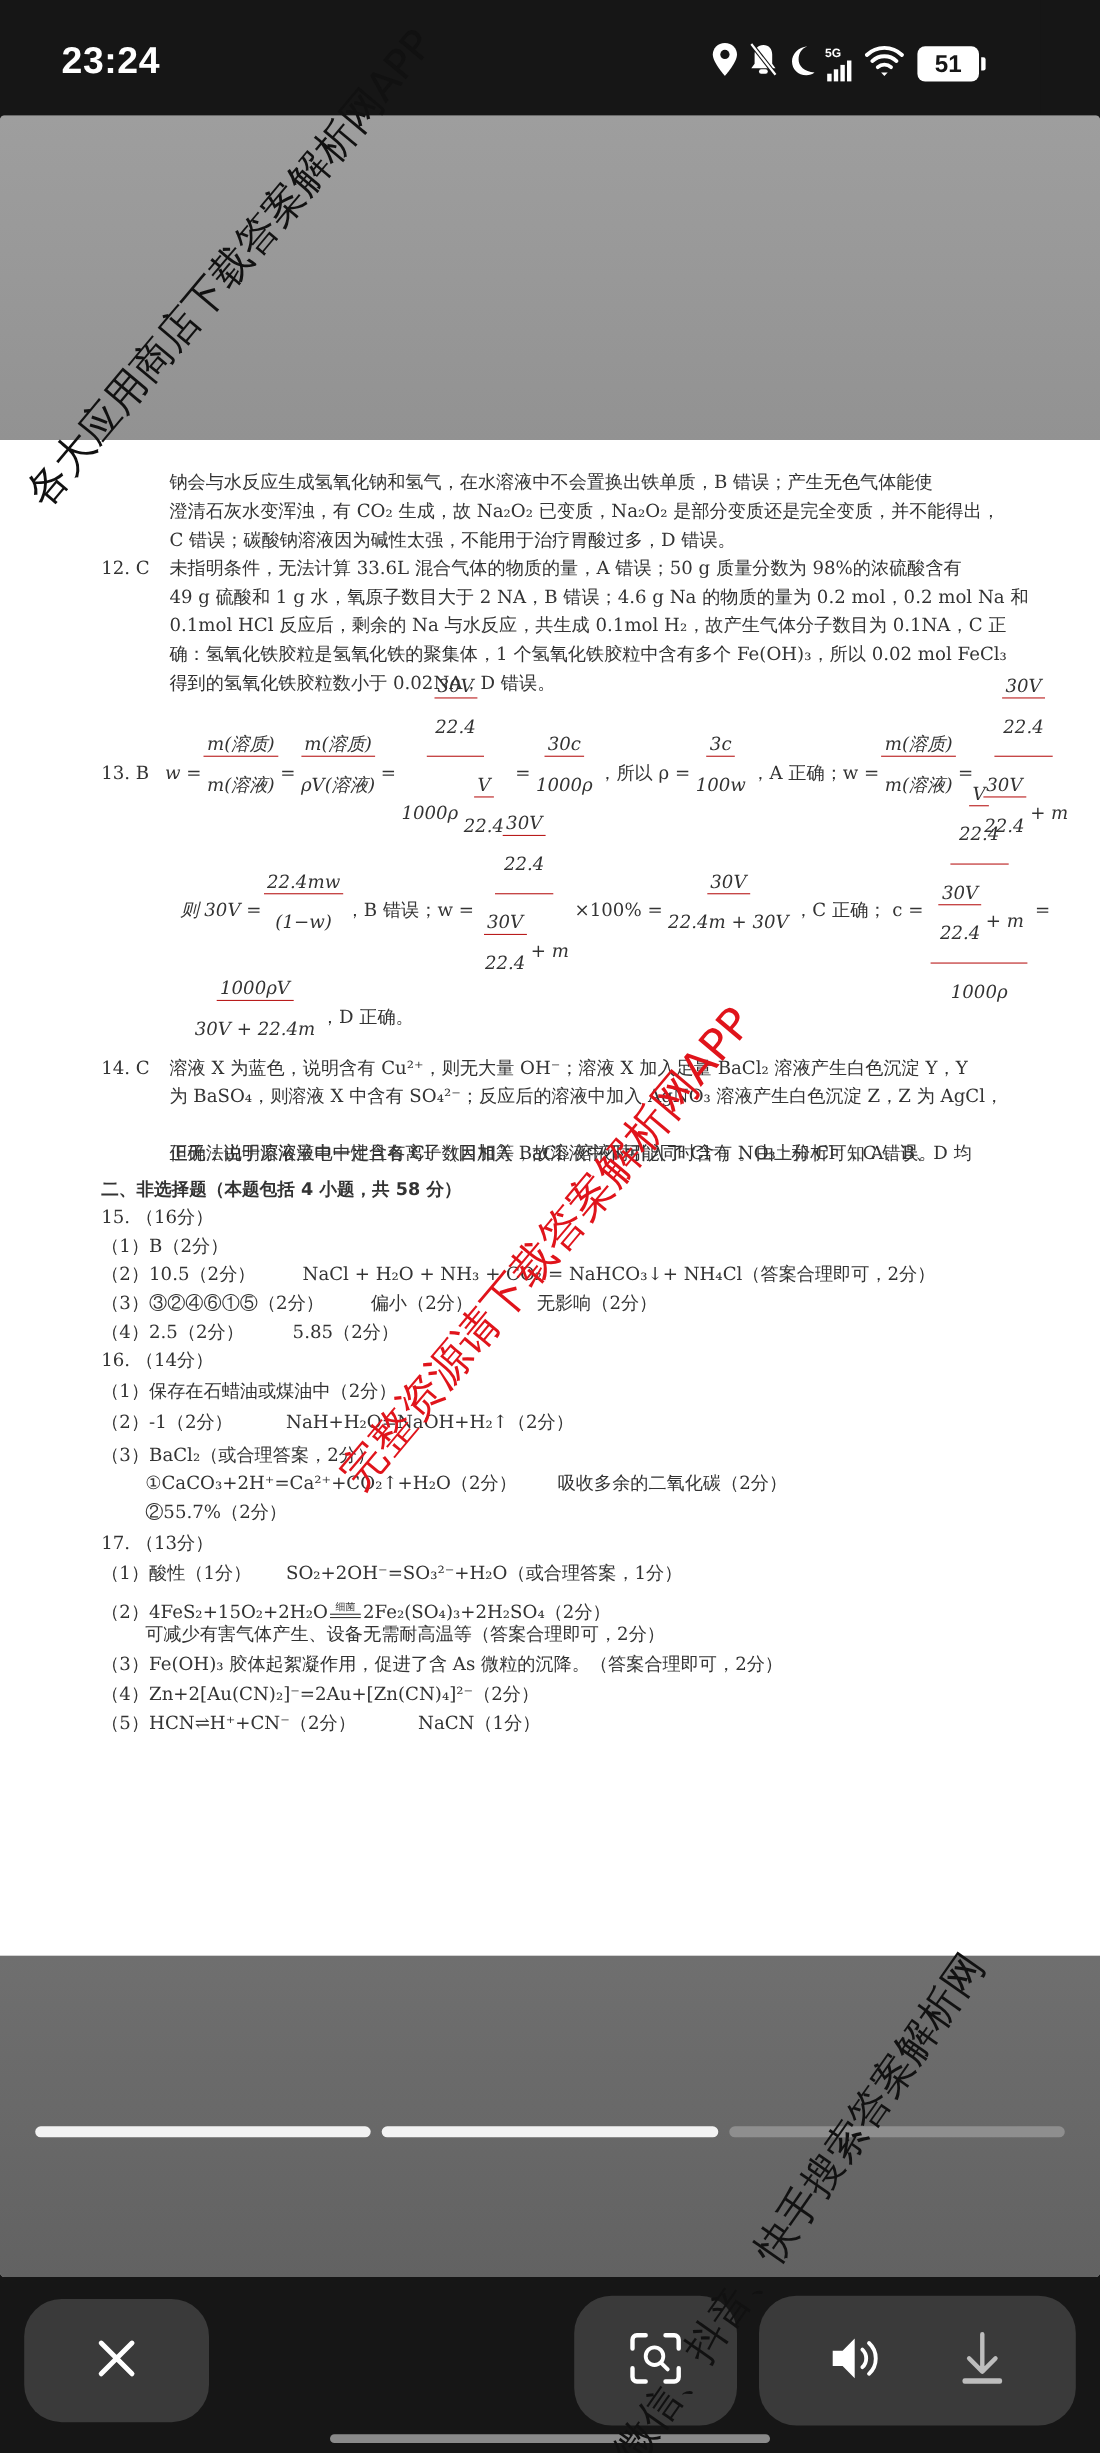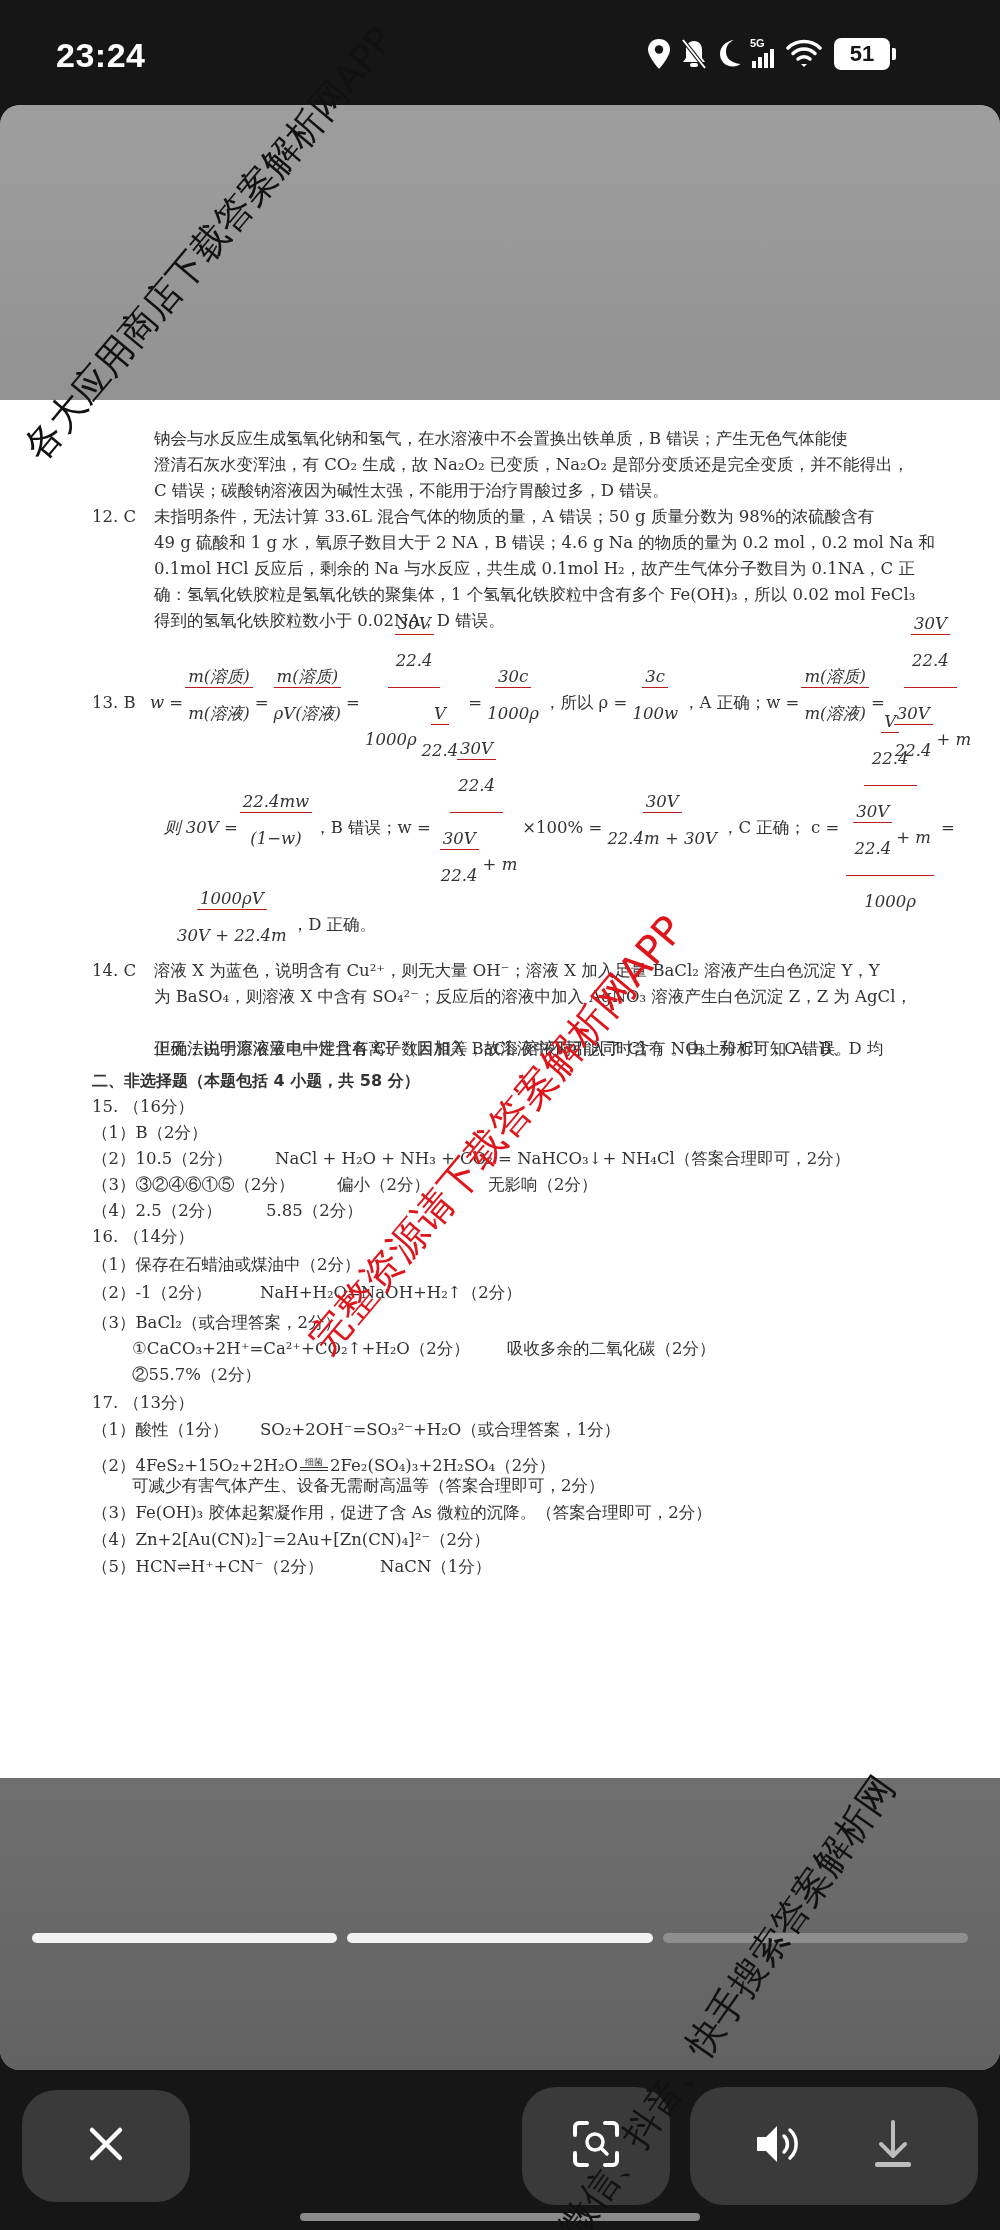--- a/index.html
+++ b/index.html
@@ -2,31 +2,31 @@
 <html><head>
 <meta charset="utf-8">
 <style>
   * { box-sizing: border-box; margin: 0; padding: 0; }
   html, body { width: 1000px; height: 2230px; background: #161616; overflow: hidden; }
   body { position: relative; font-family: "DejaVu Serif", "Liberation Serif", serif; }
 
   
   .status-bar { position: absolute; left: 0; top: 0; width: 946px; height: 105px; background: #161616; }
   .clock { position: absolute; left: 56px; top: 36px; font-family: "Liberation Sans", sans-serif; font-size: 34px; font-weight: bold; color: #fff; letter-spacing: 0.5px; }
-  .status-icons { position: absolute; right: 56px; top: 38px; display: flex; align-items: flex-start; gap: 8px; color: #fff; }
+  .status-icons { position: absolute; right: 56px; top: 38px; display: flex; align-items: flex-end; gap: 8px; color: #fff; }
   .si { display: inline-block; }
   .battery { width: 56px; height: 32px; border-radius: 7px; background: #fff; color: #161616; font-family: "Liberation Sans", sans-serif; font-weight: bold; font-size: 22px; text-align: center; line-height: 32px; position: relative; margin-left: 4px; }
   .battery::after { content: ""; position: absolute; right: -6px; top: 10px; width: 4px; height: 12px; background: #fff; border-radius: 0 2px 2px 0; }
   .net5g { font-family: "Liberation Sans", sans-serif; font-weight: bold; font-size: 11px; line-height: 10px; position: relative; width: 28px; height: 30px; }
   .net5g .lbl { position: absolute; left: 0; top: 0; }
   .net5g .bars { position: absolute; left: 2px; bottom: 0; display: flex; align-items: flex-end; gap: 2px; }
   .net5g .bars i { display: block; width: 4px; background: #fff; }
 
   
-  .viewer { position: absolute; left: 0; top: 105px; width: 1000px; height: 1965px; background: #9b9b9b; border-radius: 20px; overflow: hidden; }
+  .viewer { position: absolute; left: 0; top: 105px; width: 1000px; height: 1965px; background: #9b9b9b; border-radius: 4px; overflow: hidden; }
   .viewer-top { position: absolute; left: 0; top: 0; width: 1000px; height: 295px; background: linear-gradient(#9e9e9e, #929292); }
   .page { position: absolute; left: 0; top: 295px; width: 1000px; height: 1378px; background: #fff; color: #2a2a2a; }
   .viewer-bottom { position: absolute; left: 0; top: 1673px; width: 1000px; height: 292px; background: linear-gradient(#6f6f6f, #626262); }
 
   .page-text { position: absolute; left: 92px; top: 0; width: 820px; font-size: 16.5px; line-height: 26px; color: #333; }
   .ln { position: absolute; white-space: nowrap; }
   .indent { left: 62px; }
   .num { left: 0; }
   .bold { font-weight: bold; font-family: "DejaVu Sans", "Liberation Sans", sans-serif; font-size: 16px; }
   .frac { display: inline-flex; flex-direction: column; align-items: center; vertical-align: middle; margin: 0 2px; font-style: italic; }

